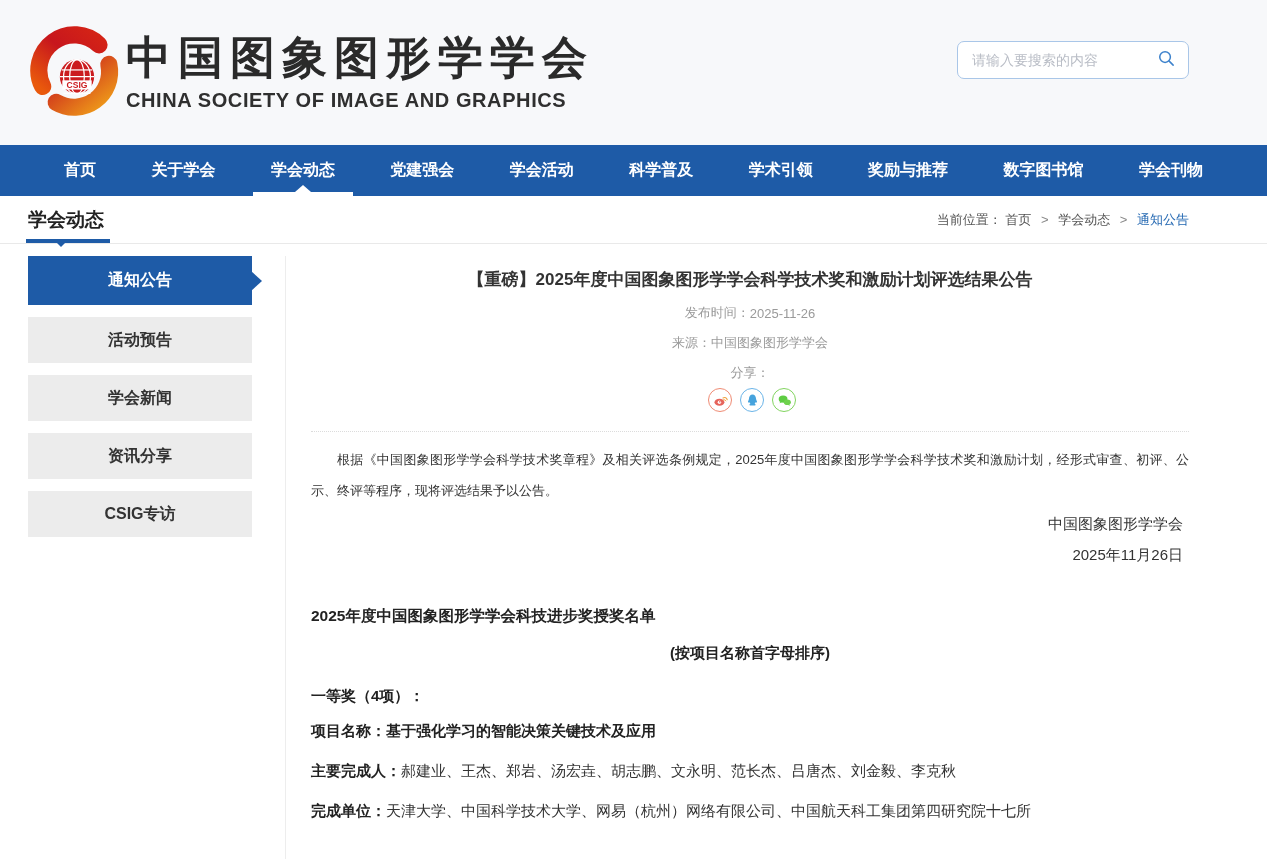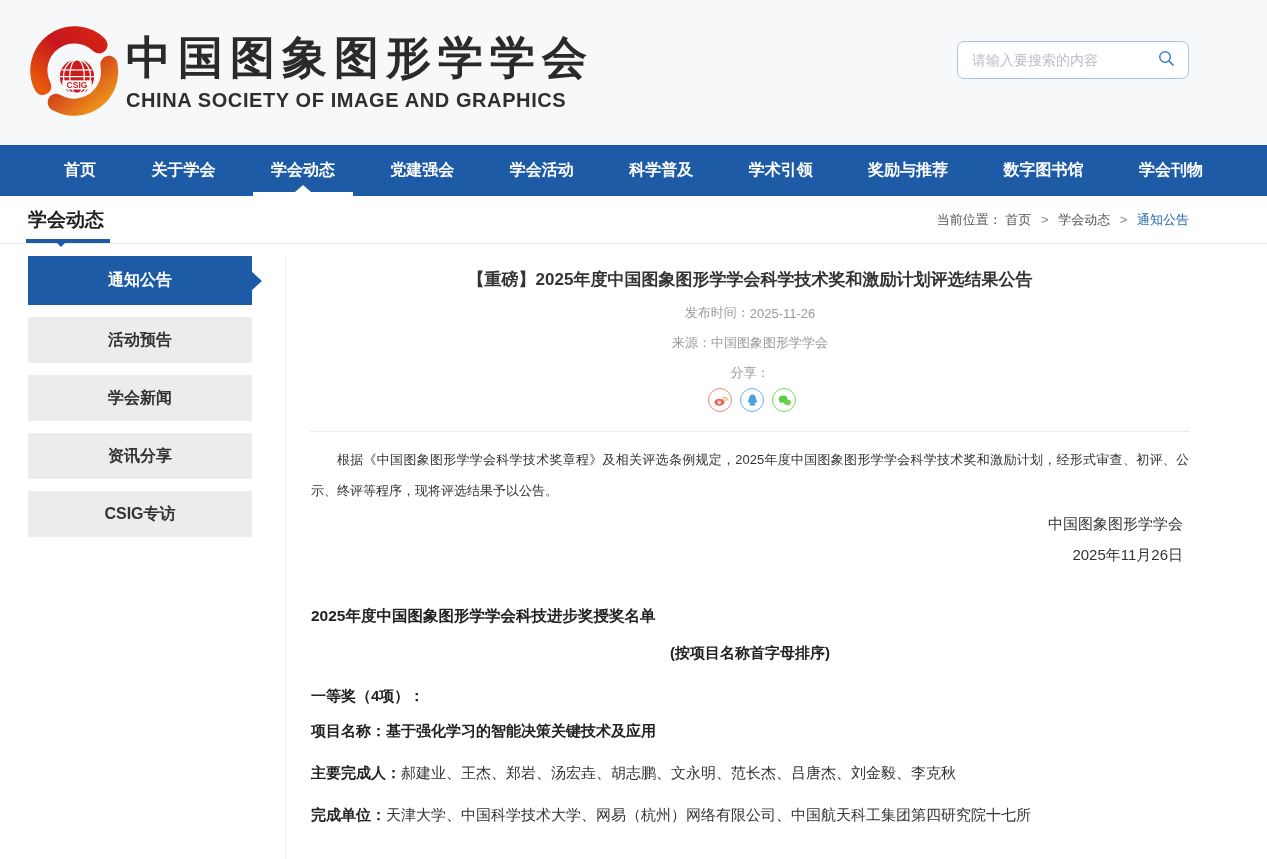--- a/index.html
+++ b/index.html
@@ -111,21 +111,21 @@
   .article-body p {
     font-size:13px; color:#333; line-height:31px; margin:0; text-indent:2em; text-align:justify;
   }
   .signature { text-align:right; font-size:15px; color:#333; line-height:31px; margin-top:2px; padding-right:6px; }
   .signature div { margin-top:0; }
 
   .award-heading { text-align:left; font-weight:bold; font-size:15.5px; color:#222; margin-top:36px; }
   .award-subheading { text-align:center; font-weight:bold; font-size:15px; color:#222; margin-top:17px; }
   .award-grade { font-weight:bold; font-size:15px; color:#222; margin-top:24px; }
   .award-line { font-size:15px; color:#333; margin-top:10px; line-height:30px; }
-  .award-line .label { font-weight:bold; color:#222;font-family:Liberation Mono, monospace; }
+  .award-line .label { font-weight:bold; color:#222; }
   .award-line.project-line { font-weight:bold; color:#222; }
 </style>
 </head>
 <body>
 
 <div class="page">
 
   <header class="site-header">
     <div class="logo">
       <span class="logo-badge">

